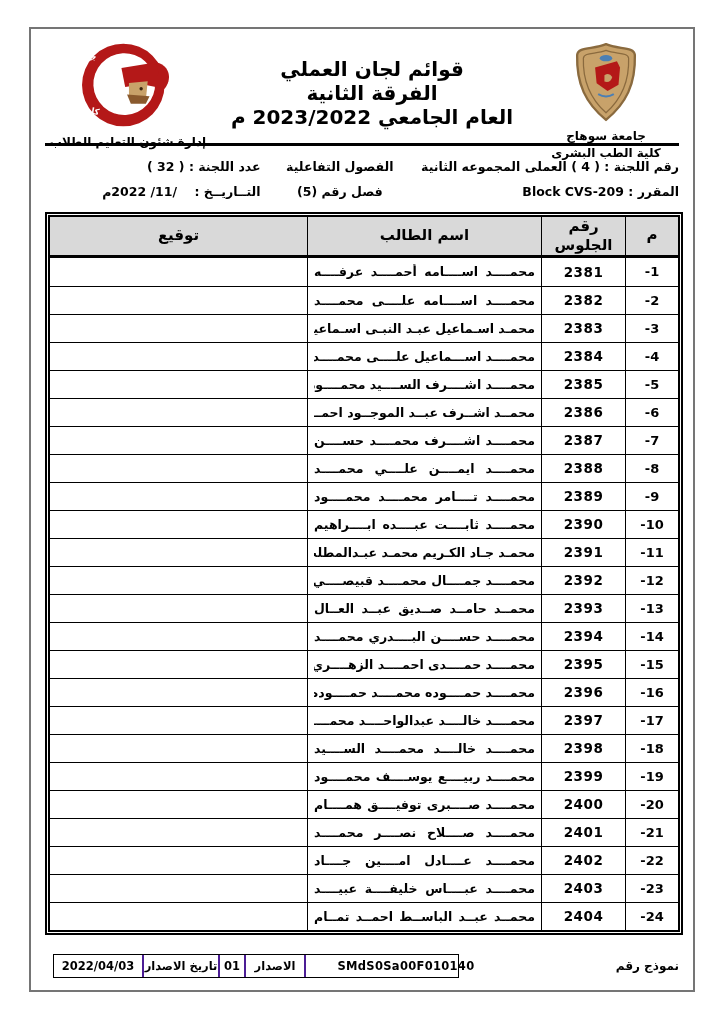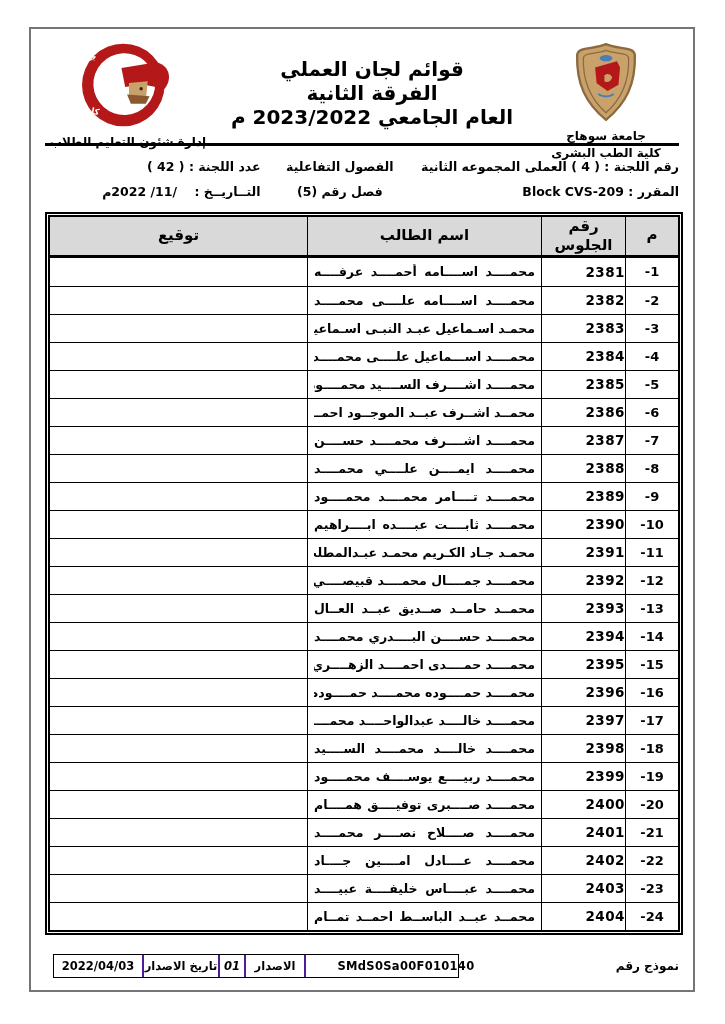--- a/index.html
+++ b/index.html
@@ -44,41 +44,41 @@
     font-weight: bold; font-size: 15px; height: 40px; text-align: center; vertical-align: middle;
     line-height: 1.25;
   }
   table.roster th + th, table.roster td + td { border-right: 1px solid #000; }
   table.roster td {
     border-top: 1px solid #000; height: 28px; vertical-align: middle;
     font-weight: bold; overflow: hidden;
   }
   table.roster tr:first-child td { border-top: 0; }
   td.cell-idx  { text-align: center; font-size: 13px; direction: ltr; }
-  td.cell-seat { text-align: right; font-size: 13.5px; direction: ltr; letter-spacing: 0.5px; }
+  td.cell-seat { text-align: center; font-size: 13.5px; direction: ltr; letter-spacing: 0.5px; }
   td.cell-name { font-size: 12.5px; padding: 0 6px; }
   td.cell-name .nm {
     direction: rtl; white-space: nowrap; overflow: hidden;
     text-align: justify; text-align-last: justify;
   }
   td.cell-sign { background: #fff; }
 
   
   .footer { display: flex; direction: rtl; margin: 19px 14px 0 14px; align-items: center; }
   .footer .form-label { width: 84px; text-align: right; font-weight: bold; font-size: 12px; }
   .footer .spacer { width: 136px; }
   .footer .form-box { display: flex; direction: ltr; border: 1px solid #000; height: 24px; }
   .fcell {
     border-left: 2px solid #4c1d95; display: flex; align-items: center; justify-content: center;
     font-weight: bold; font-size: 11.5px; height: 100%;
   }
   .fcell:first-child { border-left: 0; }
   .fcell.f-date  { width: 88px; }
   .fcell.f-datel { width: 76px; }
-  .fcell.f-iss   { width: 26px; font-style: italic; }
+  .fcell.f-iss   { width: 26px; }
   .fcell.f-issl  { width: 60px; }
   .fcell.f-code  { width: 154px; letter-spacing: 0.3px; padding-left: 48px; }
 </style>
 </head>
 <body>
 
 <div class="page">
 
   <div class="header">
 
@@ -126,21 +126,21 @@
   <div class="info">
     <div class="info-right">
       <div class="line">رقم اللجنة : ( 4 ) العملى المجموعه الثانية</div>
       <div class="line">المقرر : Block CVS-209</div>
     </div>
     <div class="info-mid">
       <div class="line">الفصول التفاعلية</div>
       <div class="line">فصل رقم (5)</div>
     </div>
     <div class="info-left">
-      <div class="line">عدد اللجنة : ( 42 )</div>
+      <div class="line">عدد اللجنة : ( 32 )</div>
       <div class="line">التــاريــخ :    /11/ 2022م</div>
     </div>
   </div>
 
   <table class="roster">
     <colgroup>
       <col class="c-idx">
         <col class="c-seat">
         <col class="c-name">
         <col class="c-sign">

